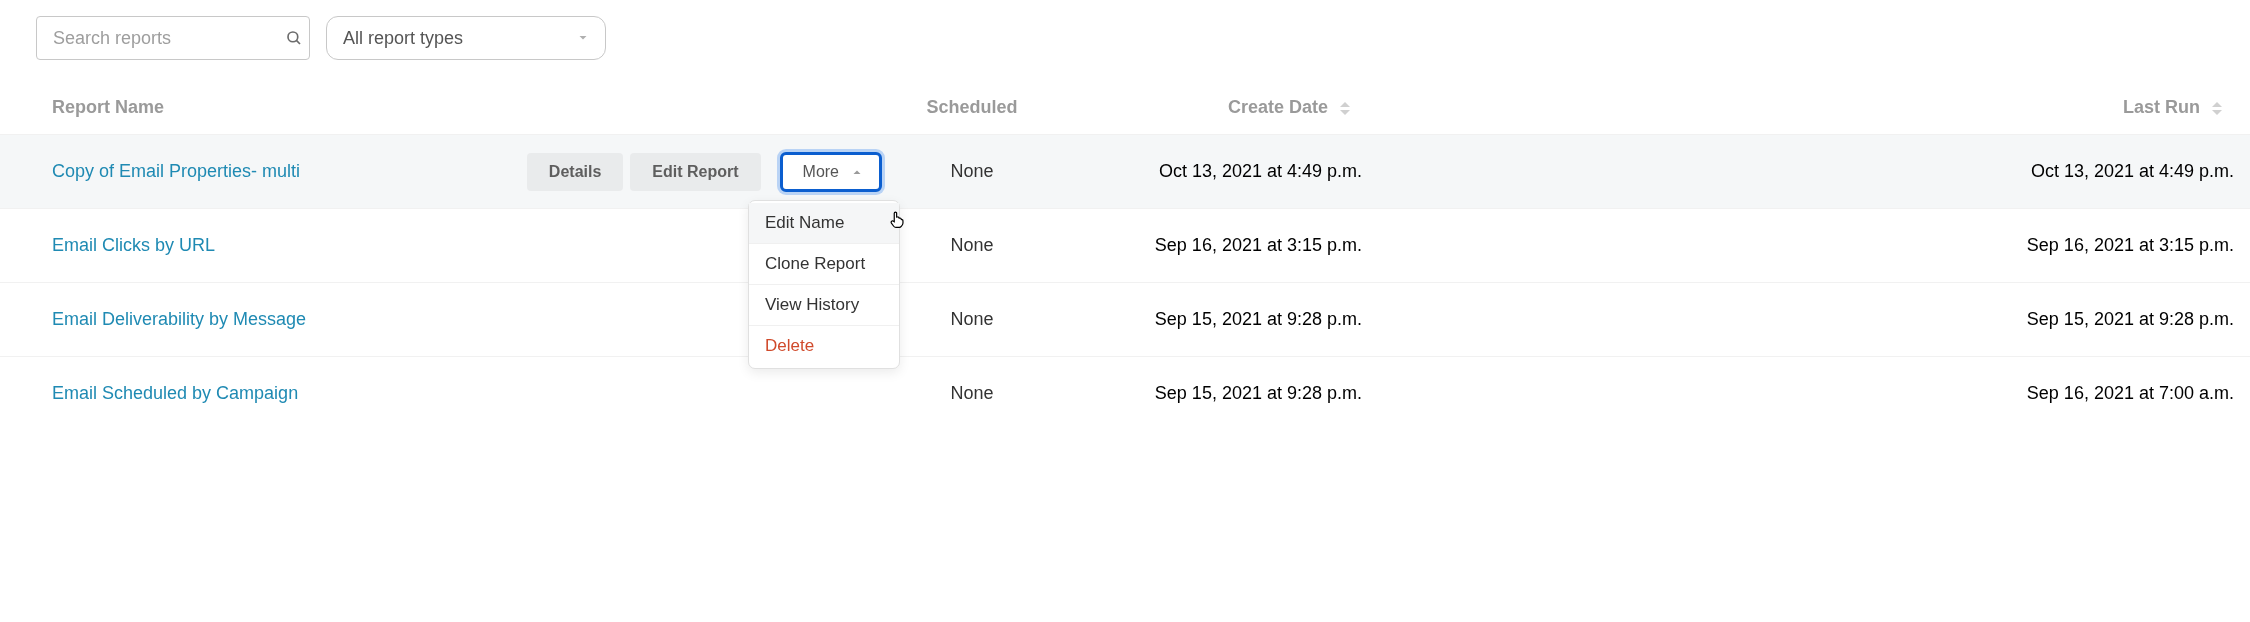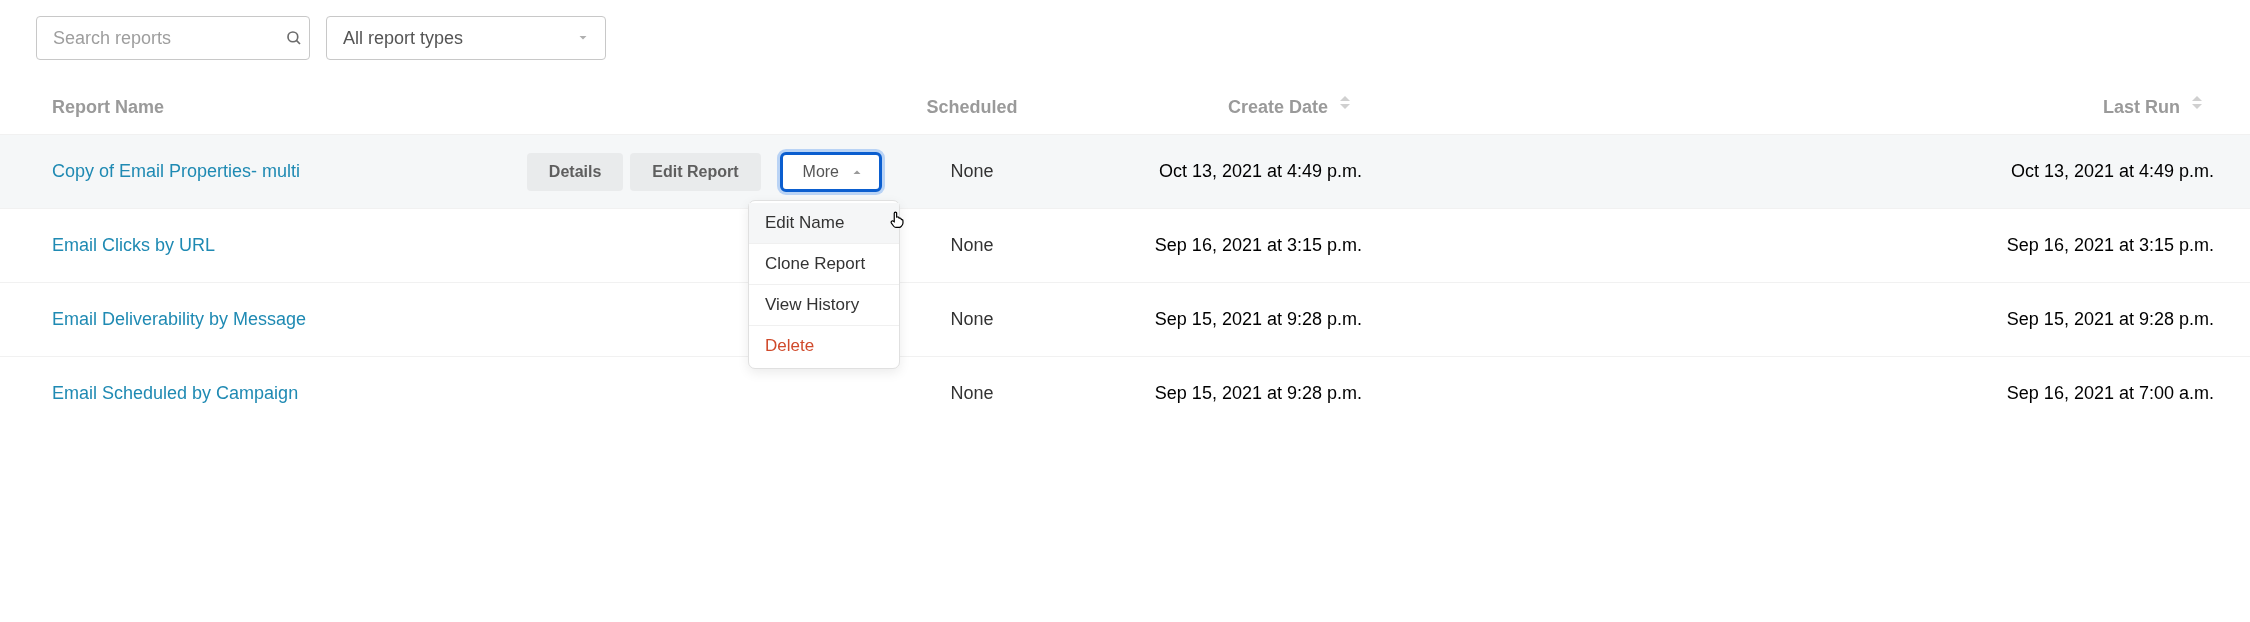--- a/index.html
+++ b/index.html
@@ -19,42 +19,42 @@
     .search-box input {
       border: none; outline: none; flex: 1;
       font-size: 18px; color: #333;
       background: transparent;
     }
     .search-box input::placeholder { color: #9e9e9e; }
     .search-box .icon { color: #6b6b6b; display: flex; }
 
     .select-box {
       display: flex; align-items: center; justify-content: space-between;
-      border: 1px solid #c8c8c8; border-radius: 4px;
+      border: 1px solid #c8c8c8; border-radius: 12px;
       height: 44px; width: 280px;
       padding: 0 16px;
       background: #fff; cursor: pointer;
       color: #555; font-size: 18px;
     }
     .select-box .caret { color: #b0b0b0; display: flex; }
 
     .table { width: 100%; }
     .thead, .trow {
       display: grid;
       grid-template-columns: 830px 180px 300px 1fr;
       align-items: center;
-      padding: 0 36px 0 52px;
+      padding: 0 16px 0 52px;
     }
     .thead {
       height: 54px;
       color: #9a9a9a; font-weight: 600; font-size: 18px;
     }
     .th-scheduled { text-align: center; }
     .th-create, .th-lastrun { text-align: right; }
-    .th-inner { display: inline-flex; align-items: center; gap: 6px; justify-content: flex-end; }
+    .th-inner { display: inline-flex; align-items: flex-end; gap: 6px; justify-content: flex-end; }
     .sort-dot { display:inline-block; width:28px; height:10px; position:relative; }
     .sort-dot::before, .sort-dot::after {
       content:""; position:absolute; left:6px; width:0; height:0;
       border-left:5px solid transparent; border-right:5px solid transparent;
     }
     .sort-dot::before { top:-6px; border-bottom:5px solid #d0d0d0; }
     .sort-dot::after  { top:2px;  border-top:5px solid #d0d0d0; }
 
     .trow {
       height: 74px;

